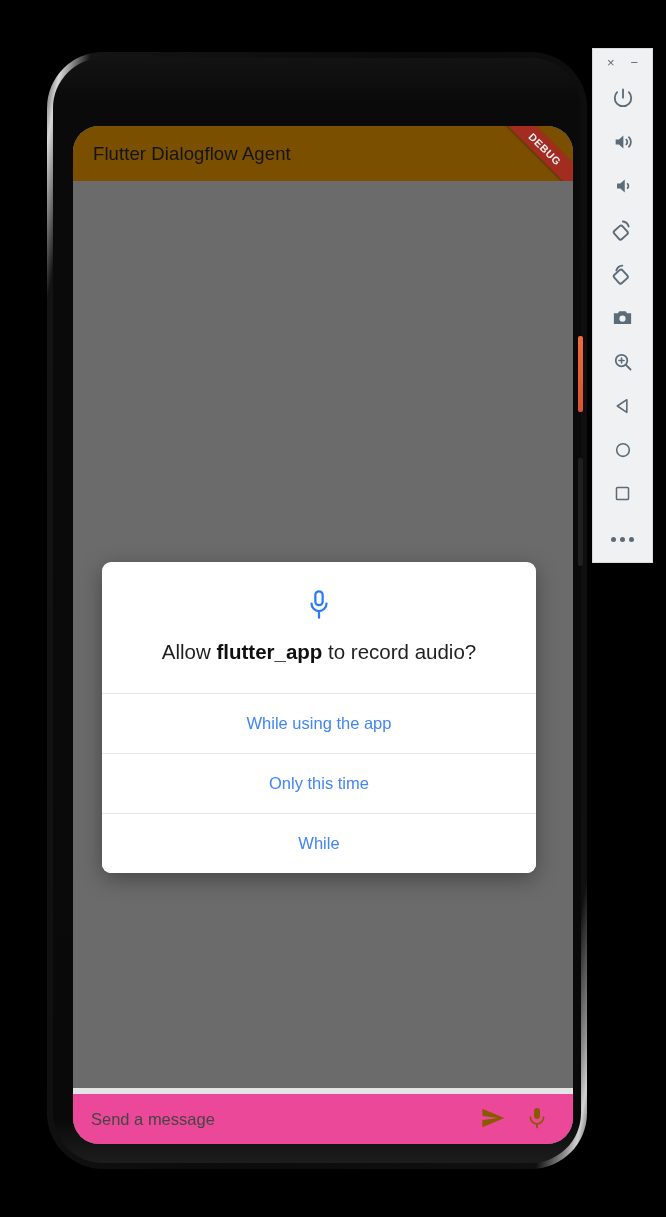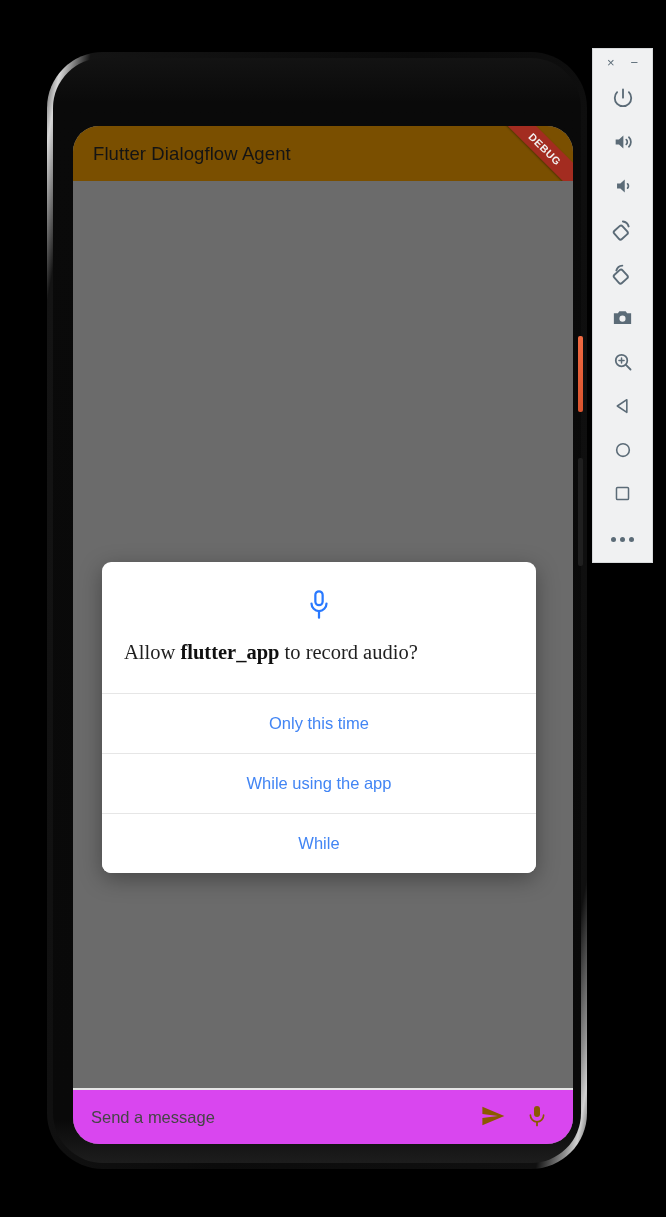--- a/index.html
+++ b/index.html
@@ -97,24 +97,24 @@
     font-size:10.5px; font-weight:bold; color:#f2f2f2;
     letter-spacing:.55px;
   }
 
   
   #chat-body { flex:1 1 auto; background:#6b6b6b; position:relative; }
 
   
   #input-bar {
     flex:0 0 56px; height:56px;
-    border-top:2px solid #e5e5e5;
+    border-top:6px solid #e5e5e5;
     display:flex; align-items:center;
     padding:0 14px 0 18px;
-    background:#d946ef;
+    background:#ec4899;
   }
   #message-input {
     flex:1 1 auto; border:none; outline:none; background:transparent;
     font-family:"Liberation Sans", sans-serif;
     font-size:16.5px; color:#2b2b2b;
   }
   #message-input::placeholder { color:#454545; opacity:1; }
   .bar-icon-btn {
     width:44px; height:44px; display:flex; align-items:center; justify-content:center;
     background:transparent; border:none; cursor:pointer;
@@ -123,21 +123,21 @@
   
   #permission-dialog {
     position:absolute; left:29px; top:436px;
     width:434px;
     background:#ffffff;
     border-radius:9px;
     box-shadow:0 6px 22px rgba(0,0,0,.34);
     overflow:hidden;
     z-index:20;
   }
-  #dialog-header { padding:28px 22px 27px; text-align:left;font-family:Liberation Serif, serif; }
+  #dialog-header { padding:28px 22px 27px; text-align:center; }
   #dialog-mic-icon { display:flex; justify-content:center; margin-bottom:19px; }
   #dialog-message {
     font-size:20.5px; color:#1f1f1f; line-height:1.3;
     font-weight:400; white-space:nowrap;
   }
   #dialog-message b { font-weight:bold; color:#101010; }
   .dialog-option {
     display:block; width:100%;
     border:none; background:#fff;
     border-top:1px solid #e6e6e6;
@@ -227,22 +227,22 @@
               <svg width="26" height="30" viewBox="0 0 24 28" aria-hidden="true">
                 <rect x="8.6" y="1.2" width="6.8" height="13" rx="3.4" fill="none" stroke="#2979ff" stroke-width="2.1"></rect>
                 <path d="M5 12.6a7 7 0 0 0 14 0" fill="none" stroke="#2979ff" stroke-width="2.1" stroke-linecap="round"></path>
                 <path d="M12 19.7v6.1" stroke="#2979ff" stroke-width="2.1" stroke-linecap="round"></path>
               </svg>
             </div>
             <div id="dialog-message">
               <span>Allow </span><b>flutter_app</b><span> to record audio?</span>
             </div>
           </div>
+          <button class="dialog-option">While using the app</button>
           <button class="dialog-option">Only this time</button>
-          <button class="dialog-option">While using the app</button>
           <button class="dialog-option">While</button>
         </div>
       </div>
 
       <div id="power-button"></div>
       <div id="volume-rocker"></div>
     </div>
   </div>
 
   <div id="emulator-toolbar">

